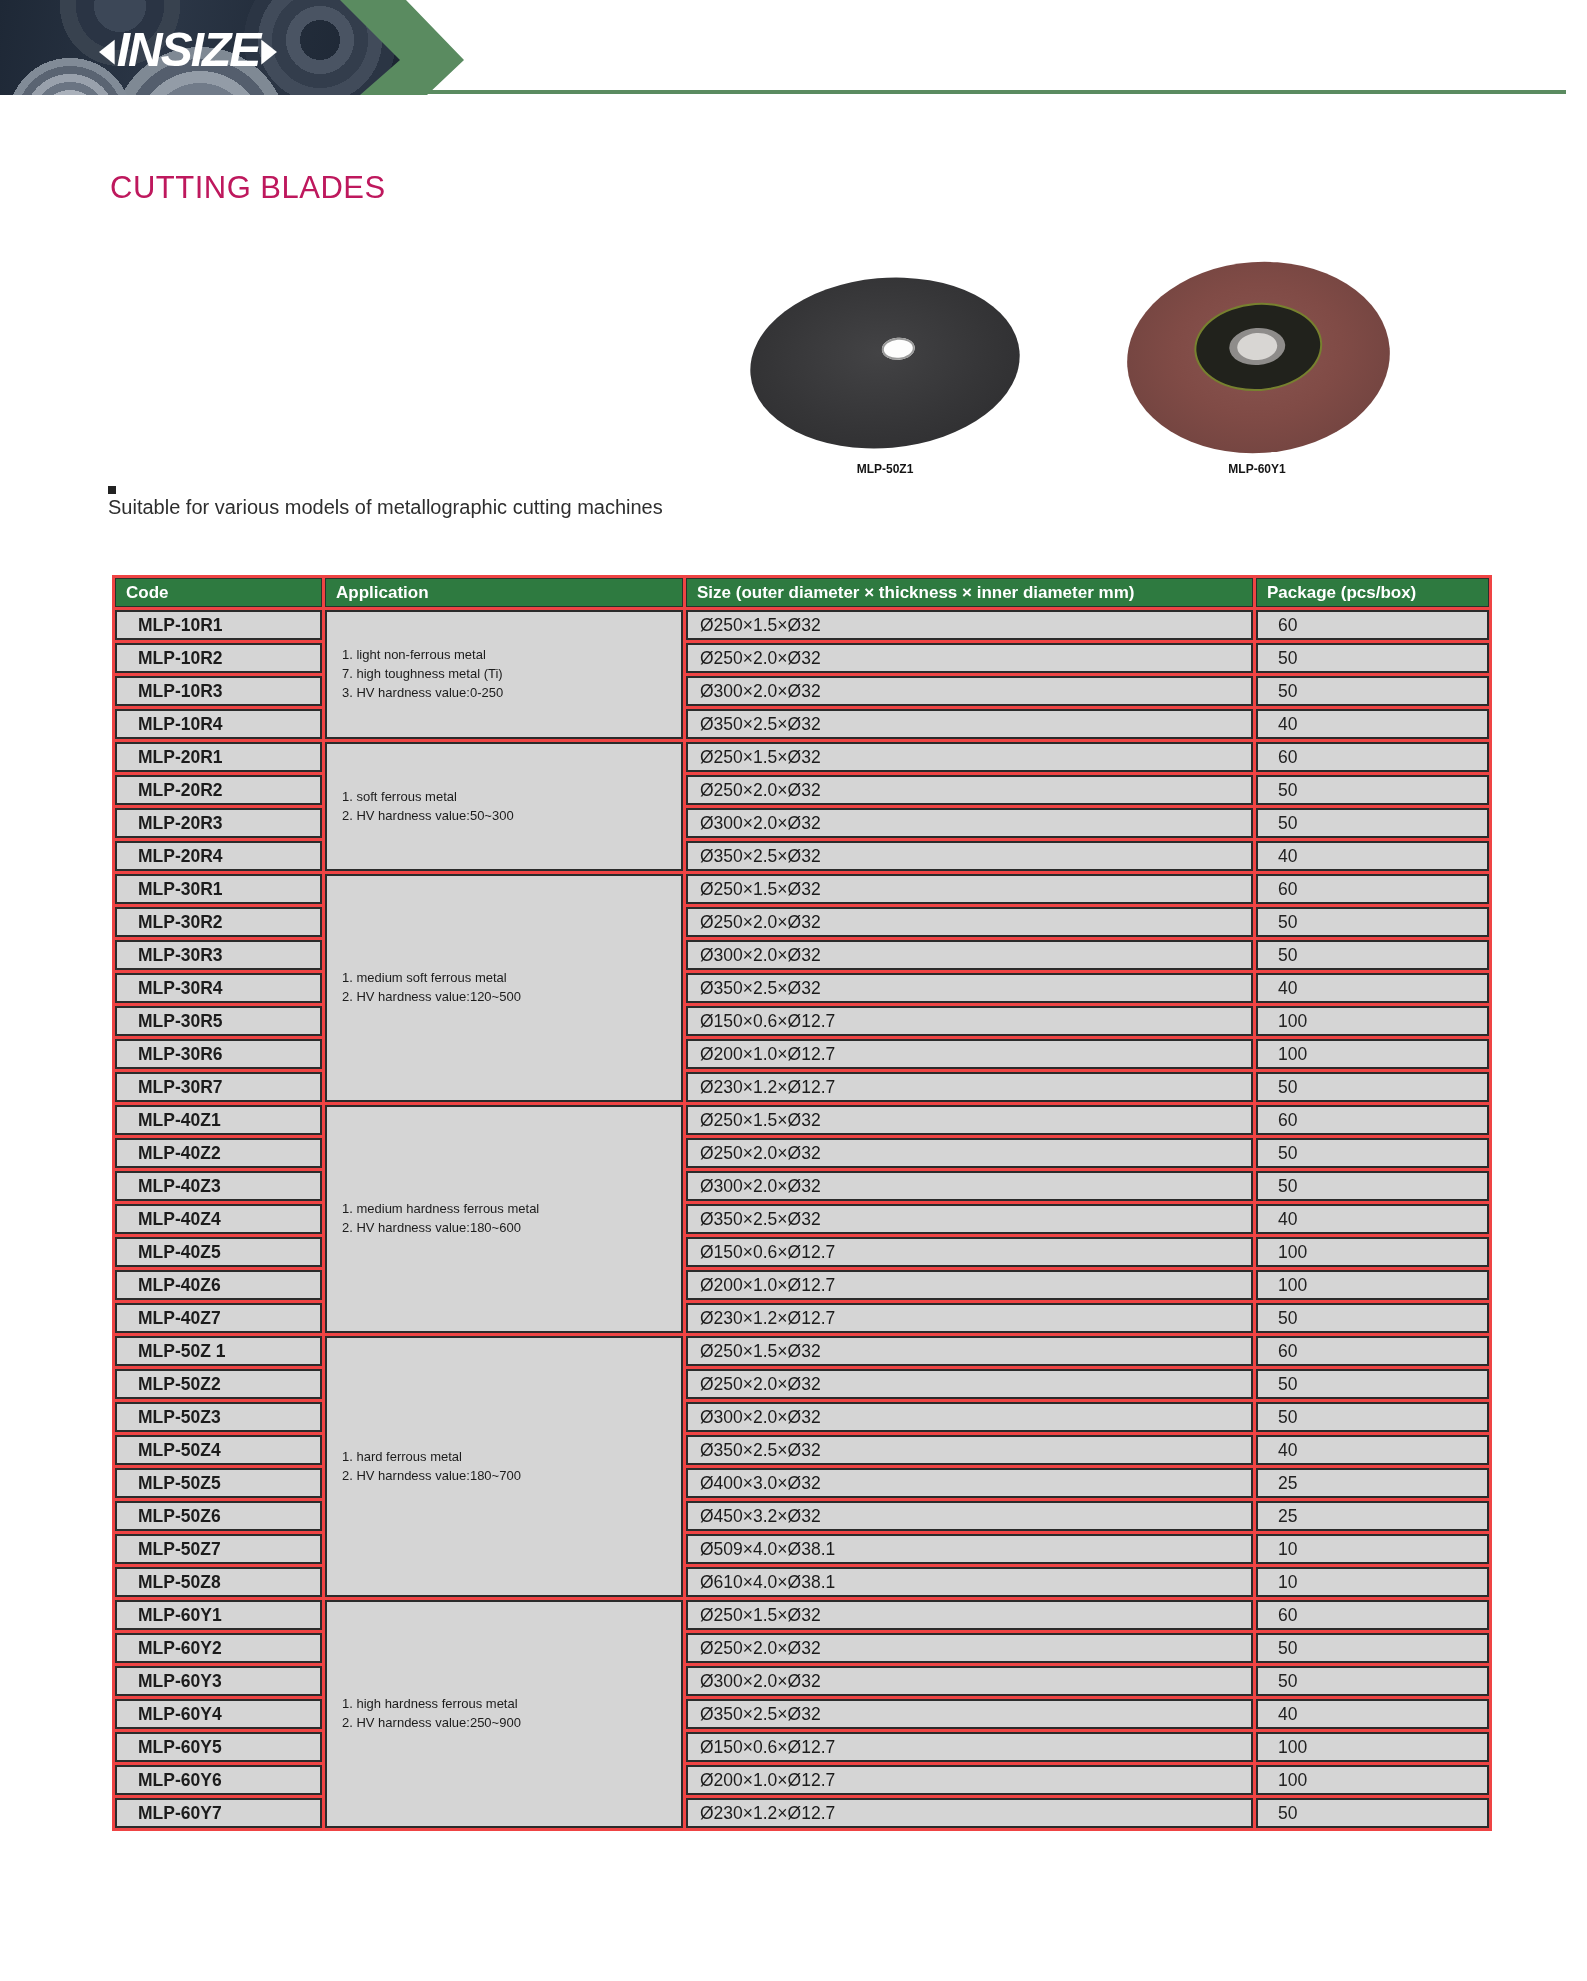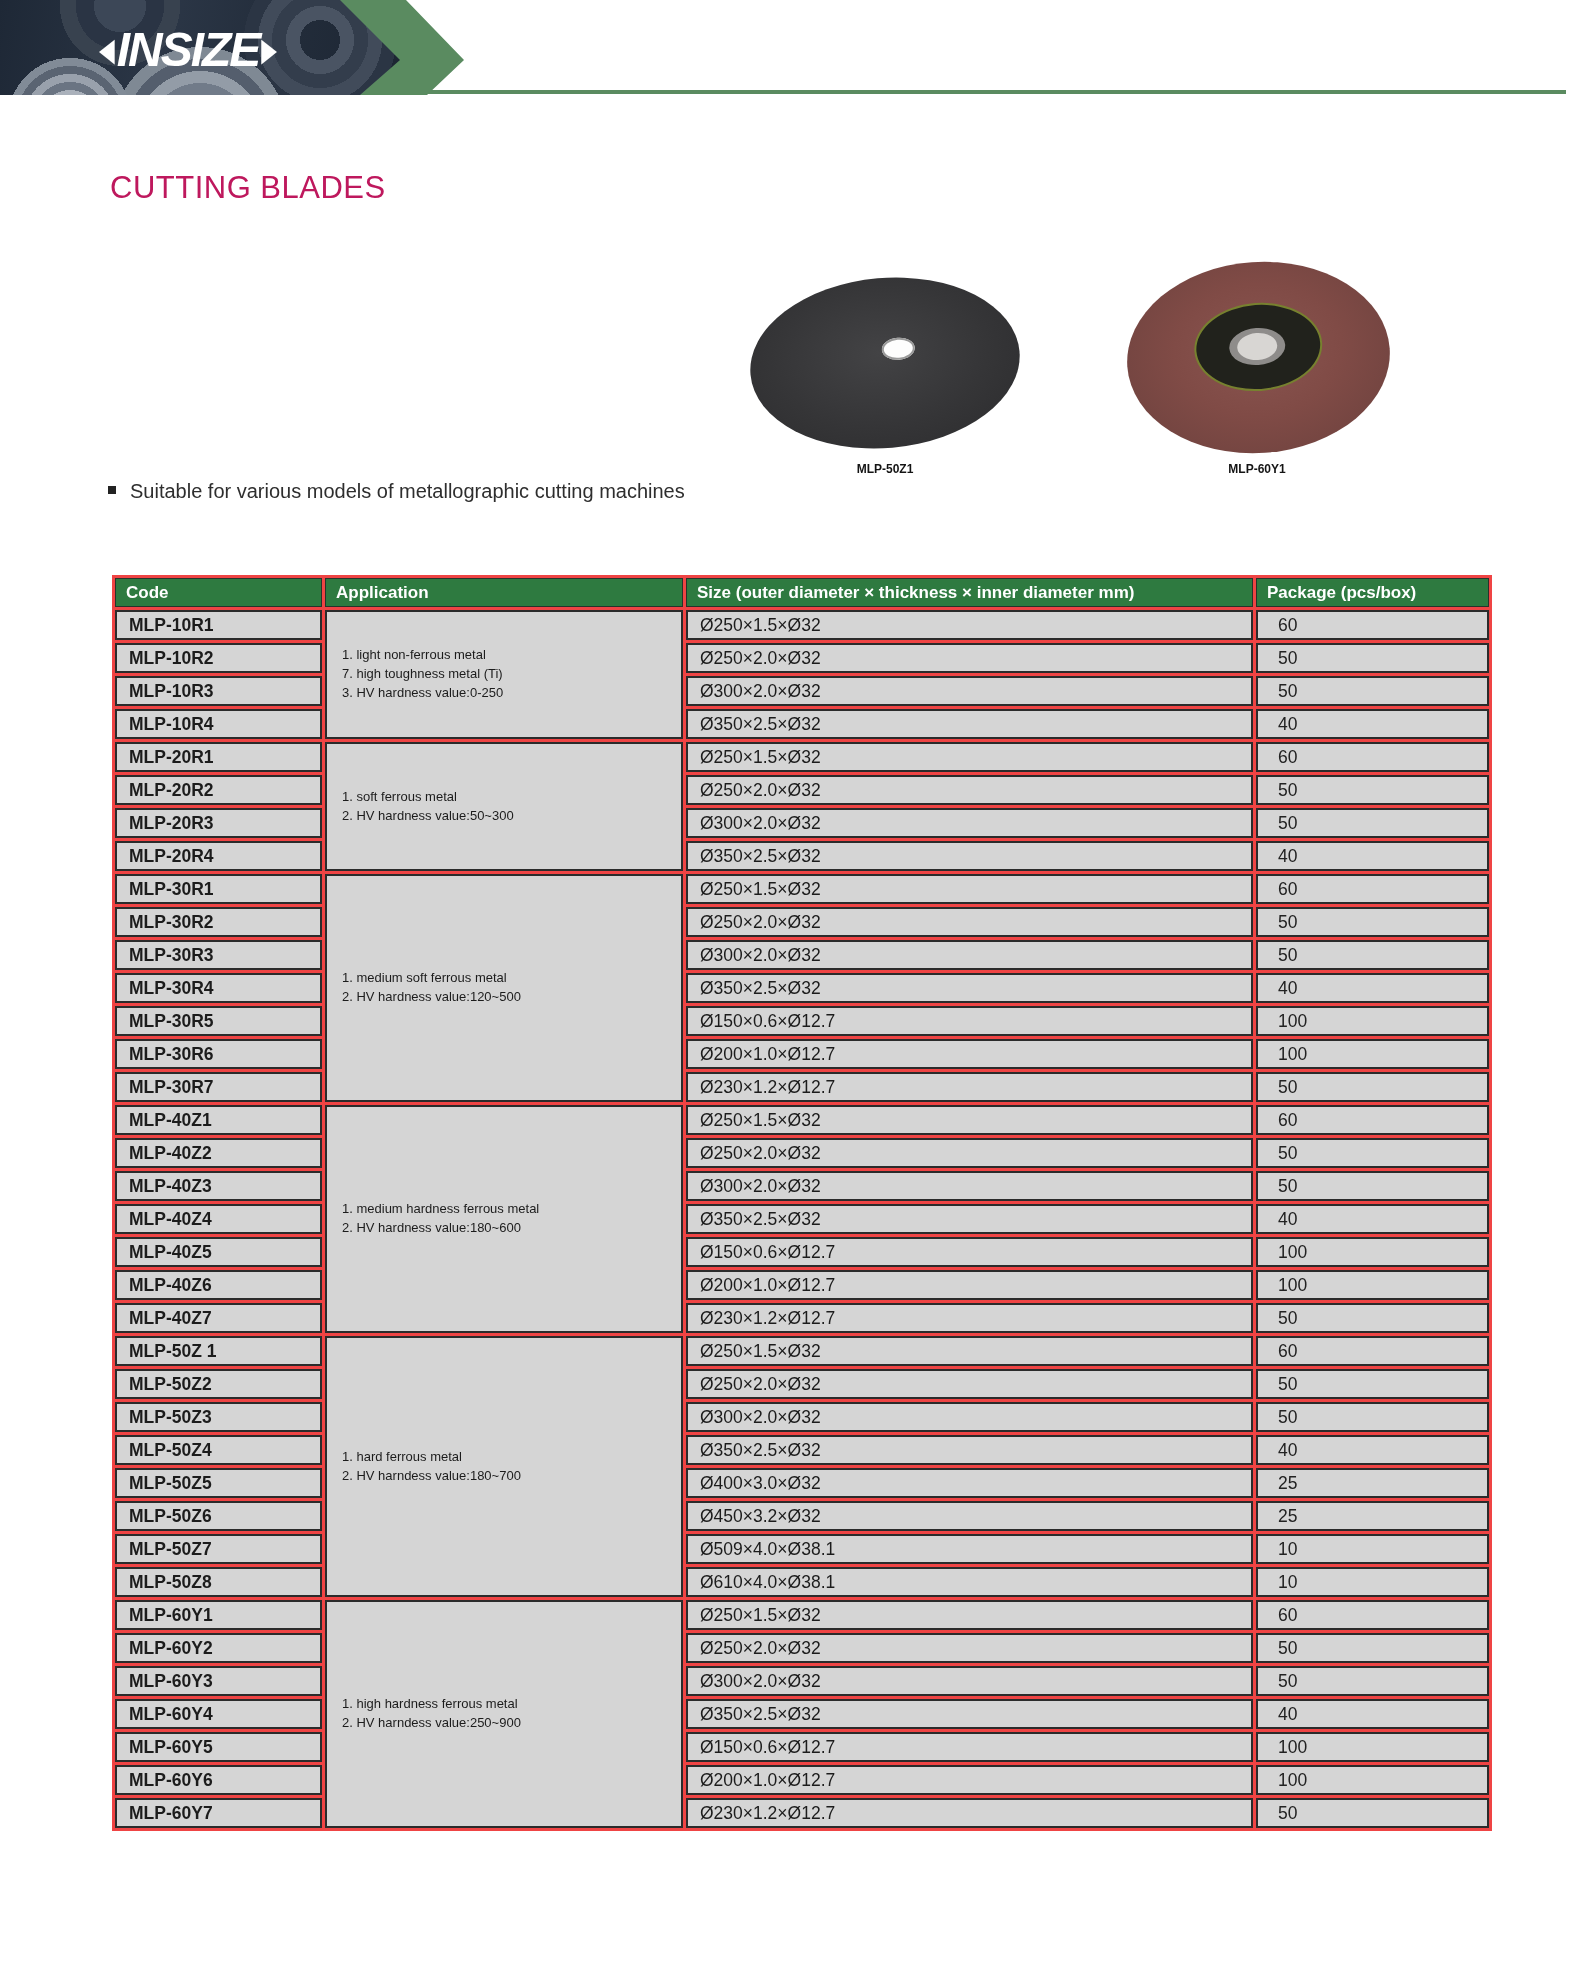--- a/index.html
+++ b/index.html
@@ -57,40 +57,40 @@
   .disc2-hub { position:absolute; left:103px; top:66px; width:56px; height:37px; border-radius:50%;
     background:#8e8c8a; }
   .disc2-center { position:absolute; left:111px; top:71px; width:40px; height:27px; border-radius:50%;
     background:#d8d6d3; }
   .prod-label { position:absolute; width:170px; text-align:center; font-size:12px; font-weight:bold; color:#141414; }
   .label1 { left:800px; top:462px; }
   .label2 { left:1172px; top:462px; }
 
   
   .bullets { position:absolute; left:108px; top:478px; list-style:none; }
-  .bullets li { display:flex; align-items:flex-start; font-size:20px; color:#2e2e2e; line-height:26px; }
+  .bullets li { display:flex; align-items:flex-start; font-size:20px; color:#2e2e2e; line-height:26px;flex-direction:column; }
   .bullets .sq { flex:0 0 auto; width:8px; height:8px; background:#222; margin:8px 14px 0 0; }
 
   
   .spec-table {
     position:absolute; left:112px; top:575px; width:1380px;
     border-collapse:separate; border-spacing:3px; table-layout:fixed;
     background:#ef4444;
   }
   .spec-table th {
     background:#2e7a40; color:#fff; font-size:17px; font-weight:bold;
     text-align:left; padding:0 0 0 10px; height:29px;
     border:1px solid #28332b;
   }
   .spec-table td {
     background:#d5d5d5; border:2px solid #2b2b2b; color:#1c1c1c;
     font-size:17.5px; height:30px; padding:0 0 0 12px; vertical-align:middle;
     overflow:hidden; white-space:nowrap;
   }
-  .spec-table td.code { font-weight:bold; padding-left:12px; }
+  .spec-table td.code { font-weight:bold; padding-left:21px; }
   .spec-table td.app  { font-size:13px; line-height:1.45; padding-left:15px; white-space:normal; }
   .spec-table td.pkg  { padding-left:20px; color:#222; }
 </style>
 </head>
 <body>
 
 <div class="page">
 
   <div class="hdr">
     <div class="hdr-line"></div>

